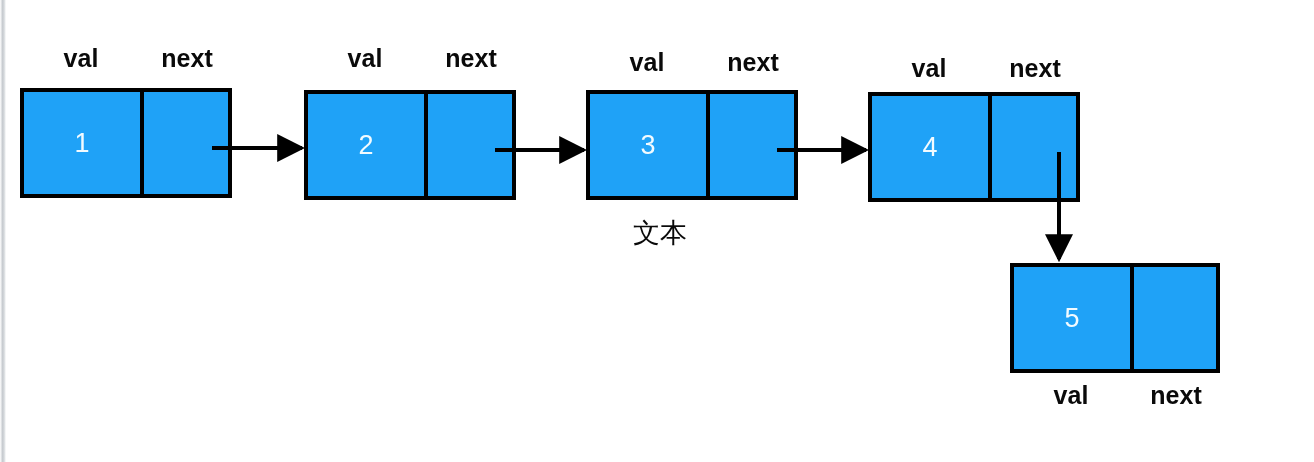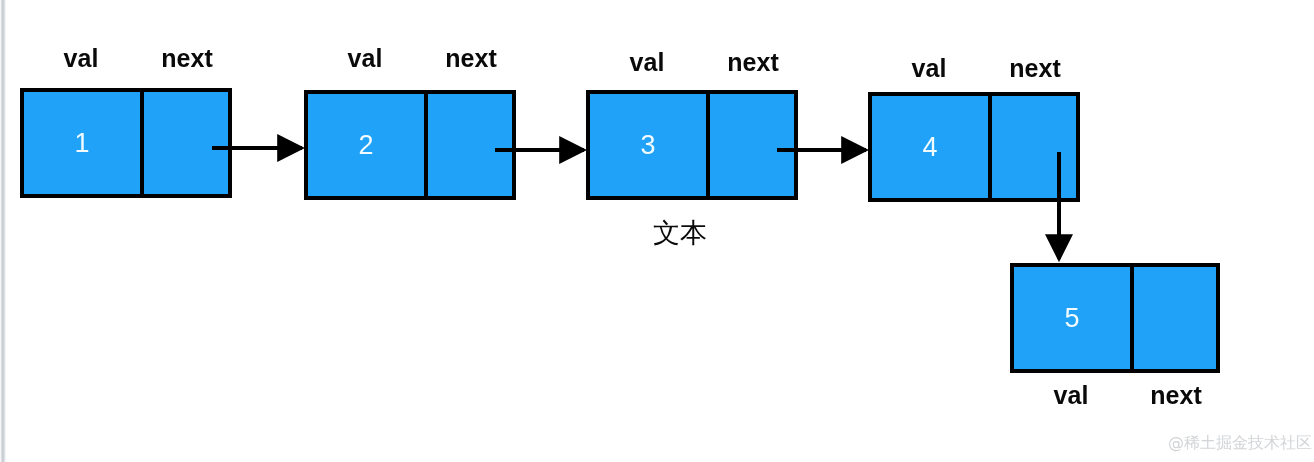--- a/index.html
+++ b/index.html
@@ -128,21 +128,21 @@
   </div>
 
   <div class="field-label" style="left:586px; top:48px; width:122px;">val</div>
   <div class="field-label" style="left:708px; top:48px; width:90px;">next</div>
   <div class="node" style="left:586px; top:90px;">
     <div class="cell val" style="width:122px; height:110px;">
       <span class="num">3</span>
     </div>
     <div class="cell next" style="width:90px; height:110px;"></div>
   </div>
-  <div class="caption" style="left:606px; top:215px; width:148px;">文本</div>
+  <div class="caption" style="left:586px; top:215px; width:148px;">文本</div>
 
   <div class="field-label" style="left:868px; top:54px; width:122px;">val</div>
   <div class="field-label" style="left:990px; top:54px; width:90px;">next</div>
   <div class="node" style="left:868px; top:92px;">
     <div class="cell val" style="width:122px; height:110px;">
       <span class="num">4</span>
     </div>
     <div class="cell next" style="width:90px; height:110px;"></div>
   </div>
 
@@ -172,15 +172,14 @@
 
     <g>
       <line x1="777" y1="150" x2="866" y2="150" stroke="#000000" stroke-width="4" marker-end="url(#arrowhead)"></line>
     </g>
 
     <g>
       <line x1="1059" y1="152" x2="1059" y2="259" stroke="#000000" stroke-width="4" marker-end="url(#arrowhead)"></line>
     </g>
   </svg>
 
-  <div class="watermark">@稀土掘金技术社区</div>
 
 </div>
 
 </body></html>

